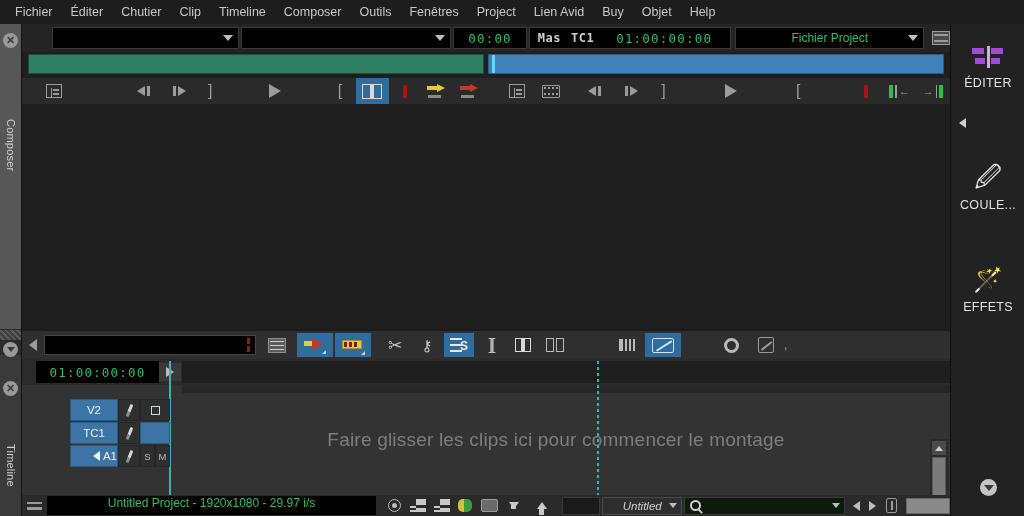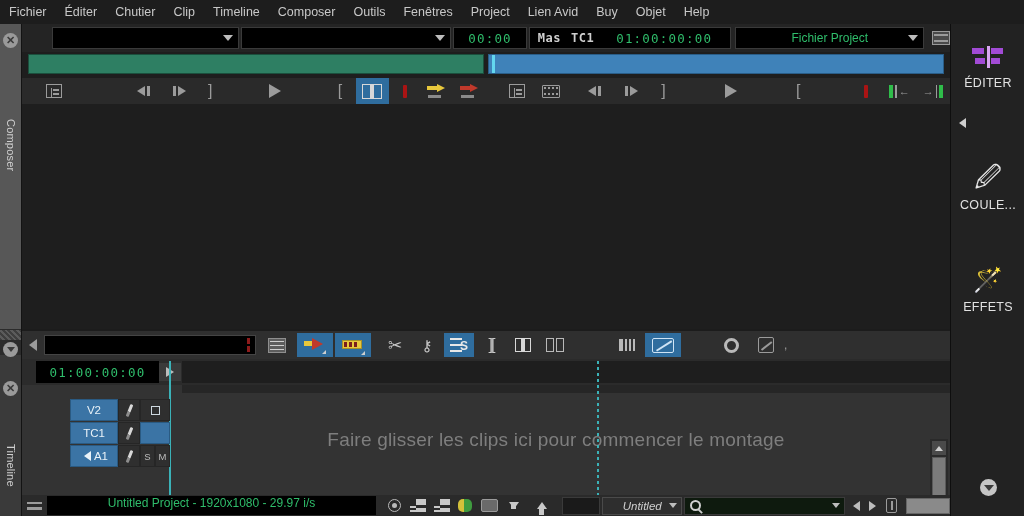--- a/index.html
+++ b/index.html
@@ -8,21 +8,21 @@
     background: #1c1c1c;
     font-family: "Liberation Sans", sans-serif;
     overflow: hidden;
     -webkit-font-smoothing: antialiased;
   }
   .app { position: relative; width: 1024px; height: 516px; background: #1c1c1c; }
 
   
   .menubar {
     position: absolute; left: 0; top: 0; width: 1024px; height: 24px;
-    background: #1d1d1d; display: flex; align-items: center; 
+    background: #1d1d1d; display: flex; align-items: center; padding-left: 6px;
   }
   .menu-item {
     font-size: 12.5px; color: #c8c8c8; padding: 2px 9px; line-height: 16px;
     white-space: nowrap; cursor: default;
   }
 
   
   .left-rail {
     position: absolute; left: 0; top: 24px; width: 22px; height: 492px;
     background: #2b2b2b; border-right: 1px solid #131313;
@@ -275,21 +275,21 @@
     background: repeating-linear-gradient(180deg,#3bb2b8 0 3px, transparent 3px 6px);
   }
 
   .track-headers { position: absolute; left: 48px; top: 14px; width: 118px; }
   .track-row { display: flex; height: 22px; margin-bottom: 1px; }
   .tr-name {
     width: 48px; background: #3b74a5; color: #e9f2f8; font-size: 11.5px;
     display: flex; align-items: center; justify-content: center; gap: 3px;
     border: 1px solid #2a5a82; cursor: pointer;
   }
-  .tr-name.audio { justify-content: center; padding-left: 4px; }
+  .tr-name.audio { justify-content: flex-end; padding-left: 4px; }
   .spk { width:0;height:0; border-top:5px solid transparent; border-bottom:5px solid transparent; border-right:7px solid #e9f2f8; }
   .tr-pen {
     width: 22px; background: #2f2f2f; border: 1px solid #262626;
     display:flex; align-items:center; justify-content:center; cursor:pointer;
   }
   .tr-pen::after {
     content:""; width: 3px; height: 13px; background: linear-gradient(180deg,#d8d8d8 0 60%, #8d8d8d 60% 100%);
     transform: rotate(22deg); border-radius:1px;
   }
   .tr-mon {

